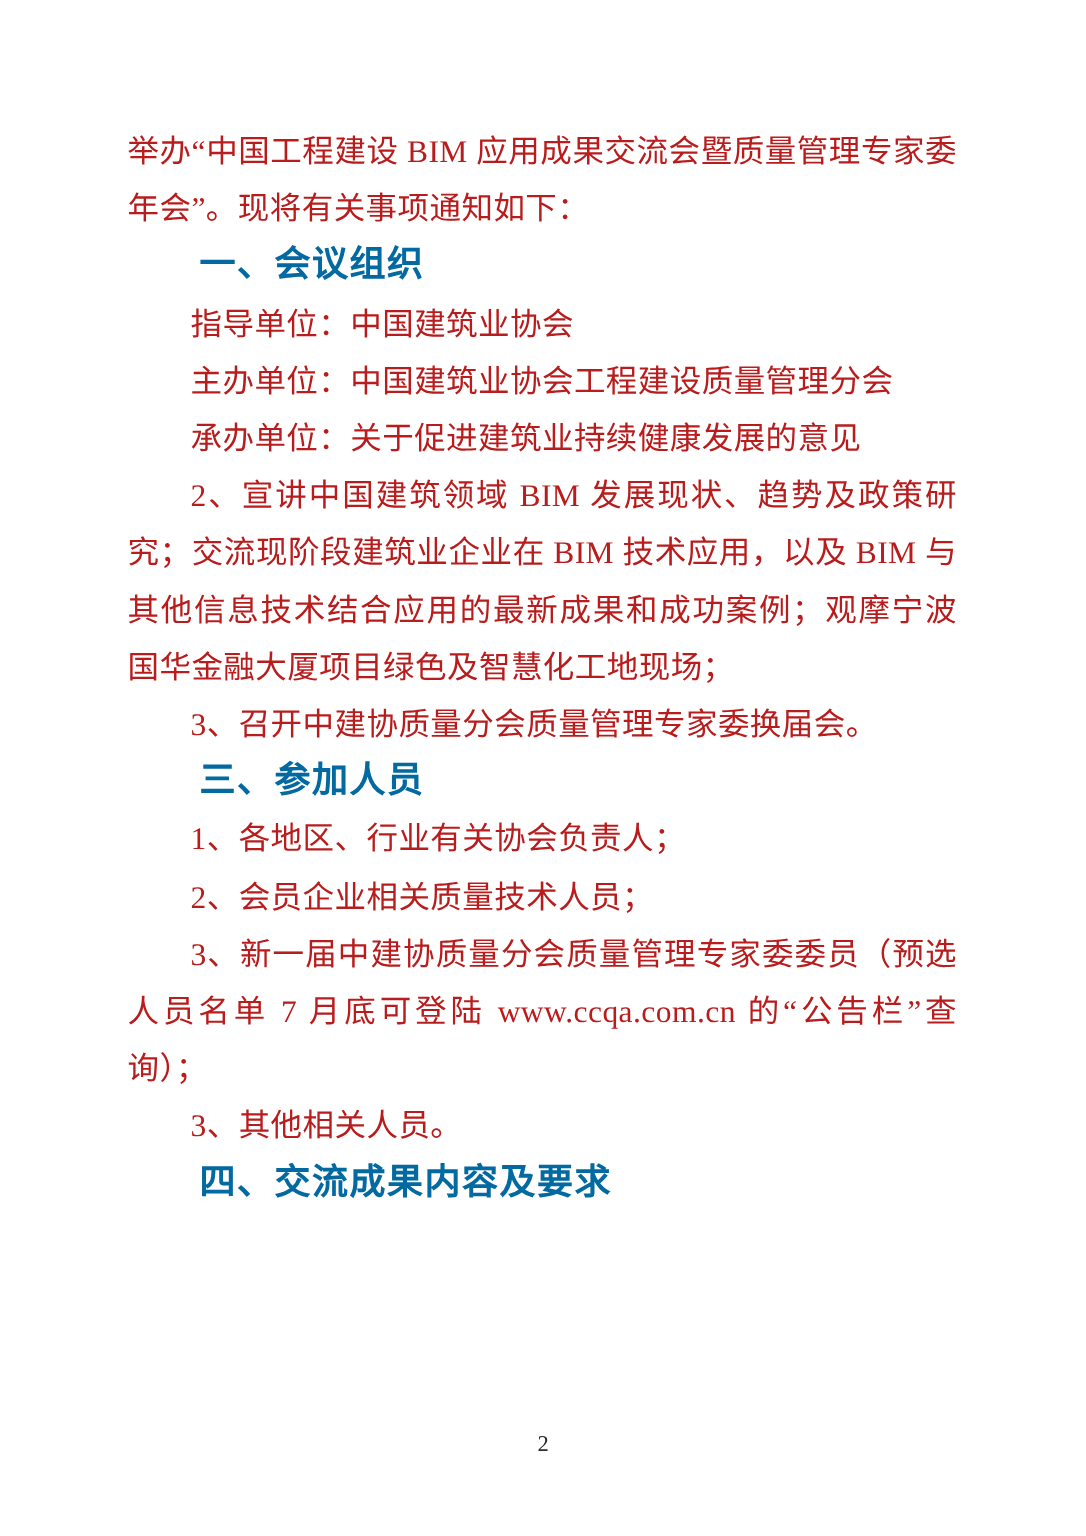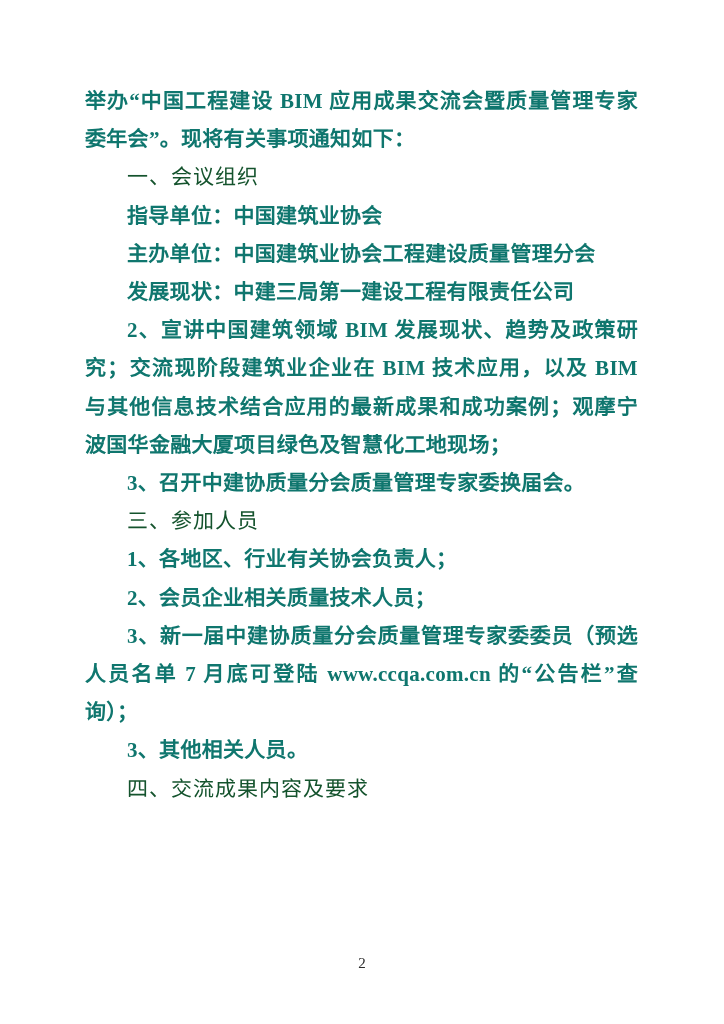--- a/index.html
+++ b/index.html
@@ -19,36 +19,35 @@
     position: absolute;
     left: 85px;
     top: 82px;
     width: 553px;
   }
   .content p {
     margin: 0;
     padding: 0;
     font-size: 21px;
     line-height: 38.2px;
-    color: #0f766e;
+    color: #b91c1c;
     text-align: justify;
     text-justify: inter-ideograph;
     letter-spacing: 0.3px;
-    font-weight: bold;
   }
   .content p.indent {
     text-indent: 2em;
   }
   .content p.heading {
-    font-weight: 400;
+    font-weight: 700;
     text-indent: 2em;
     font-family: "Liberation Sans", "DejaVu Sans", sans-serif;
-    font-size: 21px;
+    font-size: 24px;
     letter-spacing: 1px;
-    color: #14532d;
+    color: #0369a1;
   }
   .footer {
     position: absolute;
     left: 0;
     bottom: 52px;
     width: 100%;
     text-align: center;
     font-size: 15px;
     color: #2a2a2a;
     font-family: "Liberation Serif", "DejaVu Serif", serif;
@@ -57,21 +56,21 @@
 </head>
 <body>
 
 <div class="page">
   <div class="content" id="doc-content">
 
   <p class="">举办“中国工程建设 BIM 应用成果交流会暨质量管理专家委年会”。现将有关事项通知如下：</p>
       <p class="heading">一、会议组织</p>
       <p class="indent">指导单位：中国建筑业协会</p>
       <p class="indent">主办单位：中国建筑业协会工程建设质量管理分会</p>
-      <p class="indent">发展现状：中建三局第一建设工程有限责任公司</p>
+      <p class="indent">承办单位：关于促进建筑业持续健康发展的意见</p>
       <p class="indent">2、宣讲中国建筑领域 BIM 发展现状、趋势及政策研究；交流现阶段建筑业企业在 BIM 技术应用，以及 BIM 与其他信息技术结合应用的最新成果和成功案例；观摩宁波国华金融大厦项目绿色及智慧化工地现场；</p>
       <p class="indent">3、召开中建协质量分会质量管理专家委换届会。</p>
       <p class="heading">三、参加人员</p>
       <p class="indent">1、各地区、行业有关协会负责人；</p>
       <p class="indent">2、会员企业相关质量技术人员；</p>
       <p class="indent">3、新一届中建协质量分会质量管理专家委委员（预选人员名单 7 月底可登陆 www.ccqa.com.cn 的“公告栏”查询）；</p>
       <p class="indent">3、其他相关人员。</p>
       <p class="heading">四、交流成果内容及要求</p>
     </div>
   <div class="footer">2</div>

